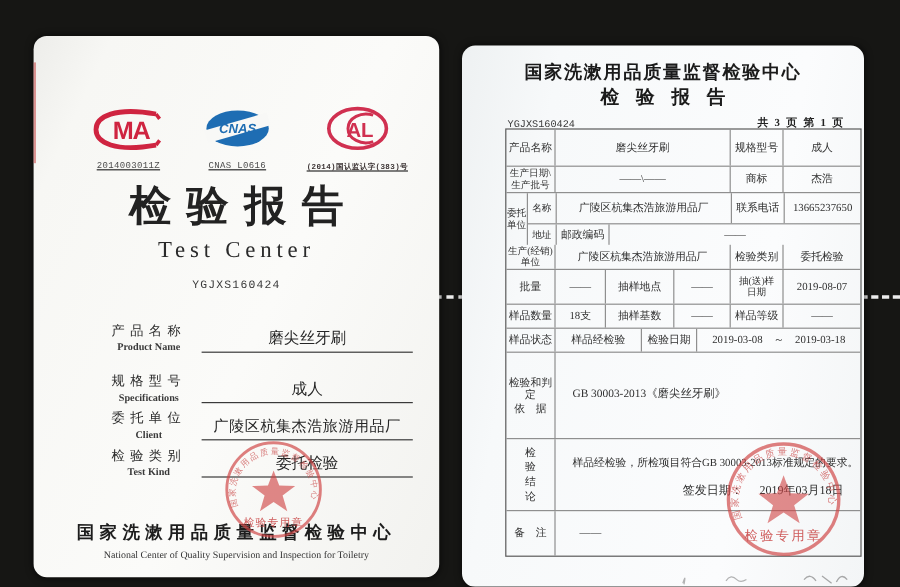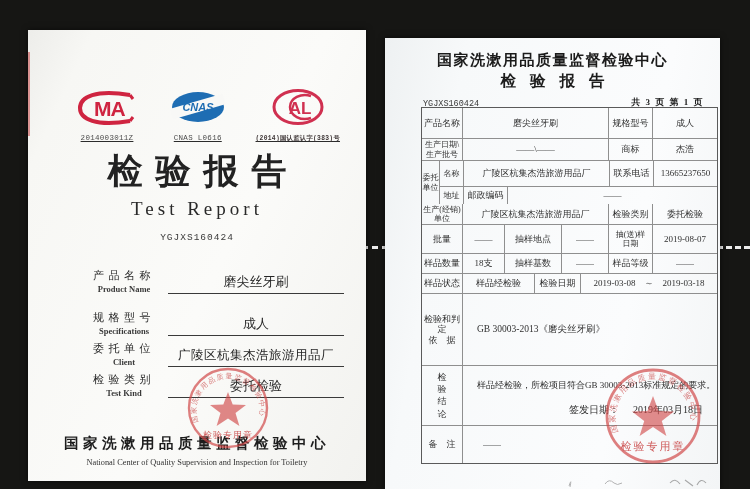--- a/index.html
+++ b/index.html
@@ -8,21 +8,21 @@
     background:#161614;
     font-family:"Liberation Serif","DejaVu Serif",serif;
     color:#2c2c2c;
   }
   
   .cut-dash{position:absolute;height:0;border-top:3px dashed #ececec;z-index:0;}
   .dash-mid{left:362px;top:246px;width:26px;}
   .dash-right{left:708px;top:246px;width:42px;}
 
   
-  .paper{position:absolute;z-index:1;box-shadow:0 0 6px rgba(0,0,0,.6);}
+  .paper{position:absolute;z-index:1;box-shadow:0 0 6px rgba(0,0,0,.6);border-radius:11px;}
   .paper-left{
     left:28px;top:30px;width:338px;height:451px;
     background:linear-gradient(115deg,#ededea 0%,#f7f7f4 12%,#fbfbf9 55%,#f2f2ef 100%);
   }
   .paper-right{
     left:385px;top:38px;width:335px;height:451px;
     background:linear-gradient(100deg,#eef1f2 0%,#f7f9fa 20%,#fbfcfd 70%,#f3f5f6 100%);
   }
   .red-edge{position:absolute;left:0;top:22px;width:2px;height:84px;background:rgba(198,70,70,.55);}
 
@@ -111,21 +111,21 @@
       <svg width="54" height="40" viewBox="0 0 54 40">
         <ellipse cx="27" cy="19" rx="24" ry="16.5" fill="none" stroke="#d03050" stroke-width="3"></ellipse>
         <path d="M40 8 A 15 12 0 1 0 40 30" fill="none" stroke="#d03050" stroke-width="2.5"></path>
         <text x="29" y="26" text-anchor="middle" font-family="Liberation Sans, sans-serif" font-size="17" font-weight="bold" fill="#d03050">AL</text>
       </svg>
       <div class="logo-caption cal">(2014)国认监认字(383)号</div>
     </div>
   </div>
 
   <div class="l-title">检验报告</div>
-  <div class="l-sub">Test  Report</div>
+  <div class="l-sub">Test  Center</div>
   <div class="l-repno">YGJXS160424</div>
 
   <div class="fields">
     <div class="field-row">
       <div class="f-label">
         <div class="f-cn">产品名称</div>
         <div class="f-en">Product Name</div>
       </div>
       <div class="f-line">磨尖丝牙刷</div>
     </div>

